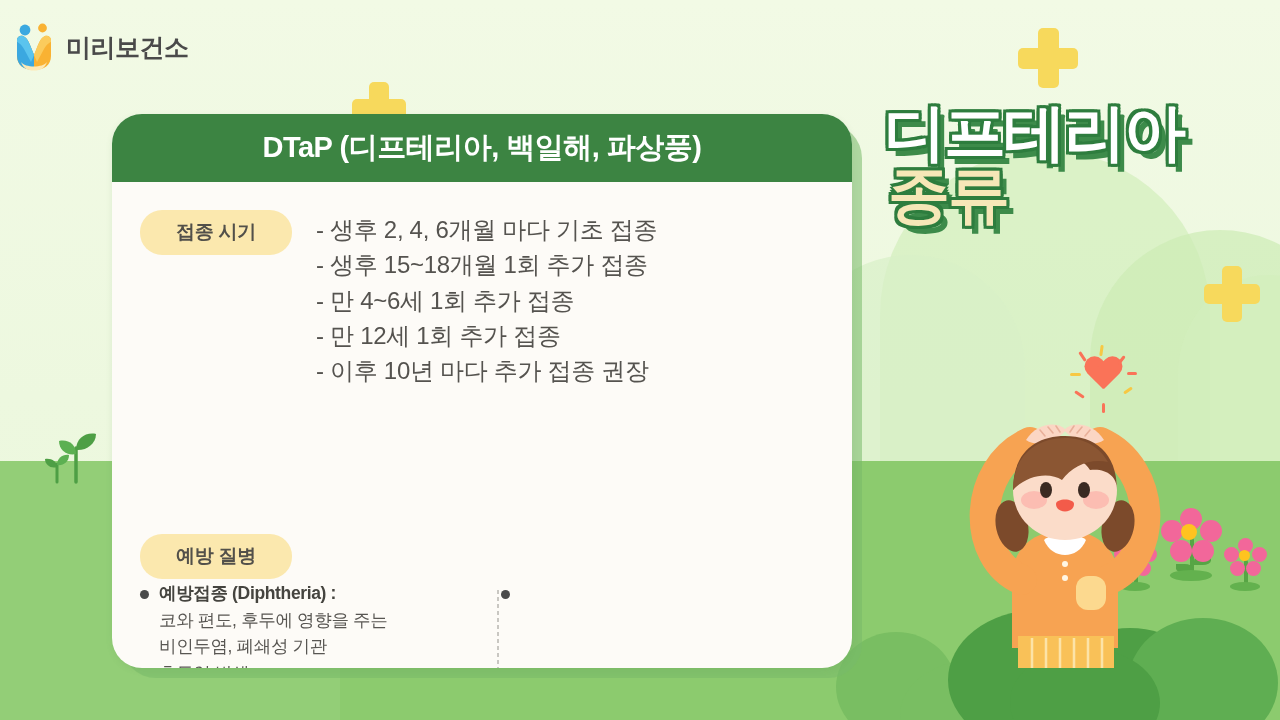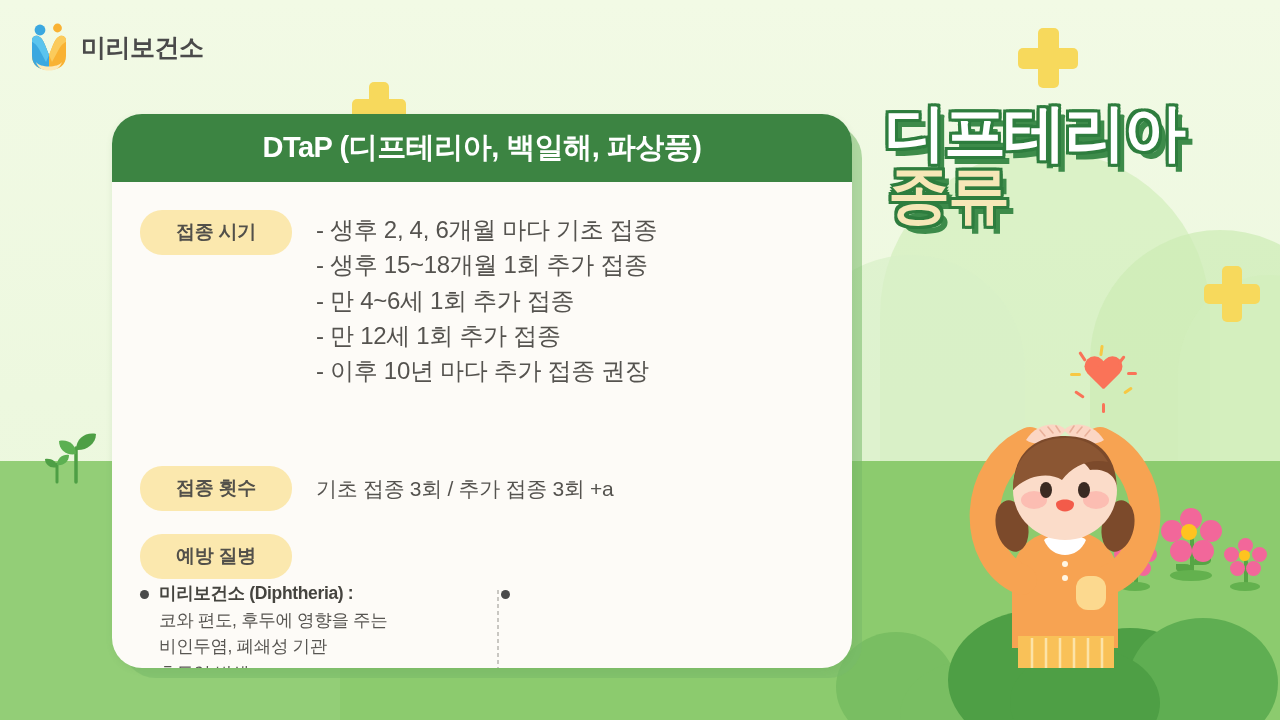--- a/index.html
+++ b/index.html
@@ -105,21 +105,21 @@
     background: #FA7358;
     border-radius: 20px 20px 0 0;
   }
   .heart:before { left: 19px; transform: rotate(-45deg); transform-origin: 0 100%; }
   .heart:after  { left: 0;  transform: rotate(45deg);  transform-origin: 100% 100%; }
   .spark { position: absolute; border-radius: 2px; }
 
   
   .logo-row {
     position: absolute;
-    left: 26px; top: 22px;
+    left: 11px; top: 22px;
     display: flex;
     align-items: center;
     gap: 9px;
   }
   .logo-mark { width: 46px; height: 50px; position: relative; }
   .logo-text {
     font-size: 25px;
     font-weight: 700;
     color: #4A4A4A;
     letter-spacing: -0.5px;
@@ -444,38 +444,32 @@
         <div class="pill">접종 시기</div>
         <div class="row-content">
           <div class="tline">- 생후 2, 4, 6개월 마다 기초 접종</div>
           <div class="tline">- 생후 15~18개월 1회 추가 접종</div>
           <div class="tline">- 만 4~6세 1회 추가 접종</div>
           <div class="tline">- 만 12세 1회 추가 접종</div>
           <div class="tline">- 이후 10년 마다 추가 접종 권장</div>
         </div>
       </div>
 
-      <div class="row" style="left:28px; top:284px;">
-        <div class="pill">접종 횟수</div>
-        <div class="row-content">
-          <div class="count-text">기초 접종 3회 / 추가 접종 3회 +a</div>
-        </div>
-      </div>
 
       <div class="row" style="left:28px; top:352px;">
         <div class="pill">예방 질병</div>
       </div>
 
       <div class="disease-area">
 
         <div class="dcol">
           <div class="ditem">
             <div class="bullet"></div>
             <div class="dtext">
-              <b>미리보건소 (Diphtheria) :</b><br>
+              <b>예방접종 (Diphtheria) :</b><br>
               <span>코와 편도, 후두에 영향을 주는</span><br>
               <span>비인두염, 폐쇄성 기관</span><br>
               <span>후두염 발생</span>
             </div>
           </div>
         </div>
 
         <div class="dcol right">
           <div class="ditem">
             <div class="bullet"></div>

